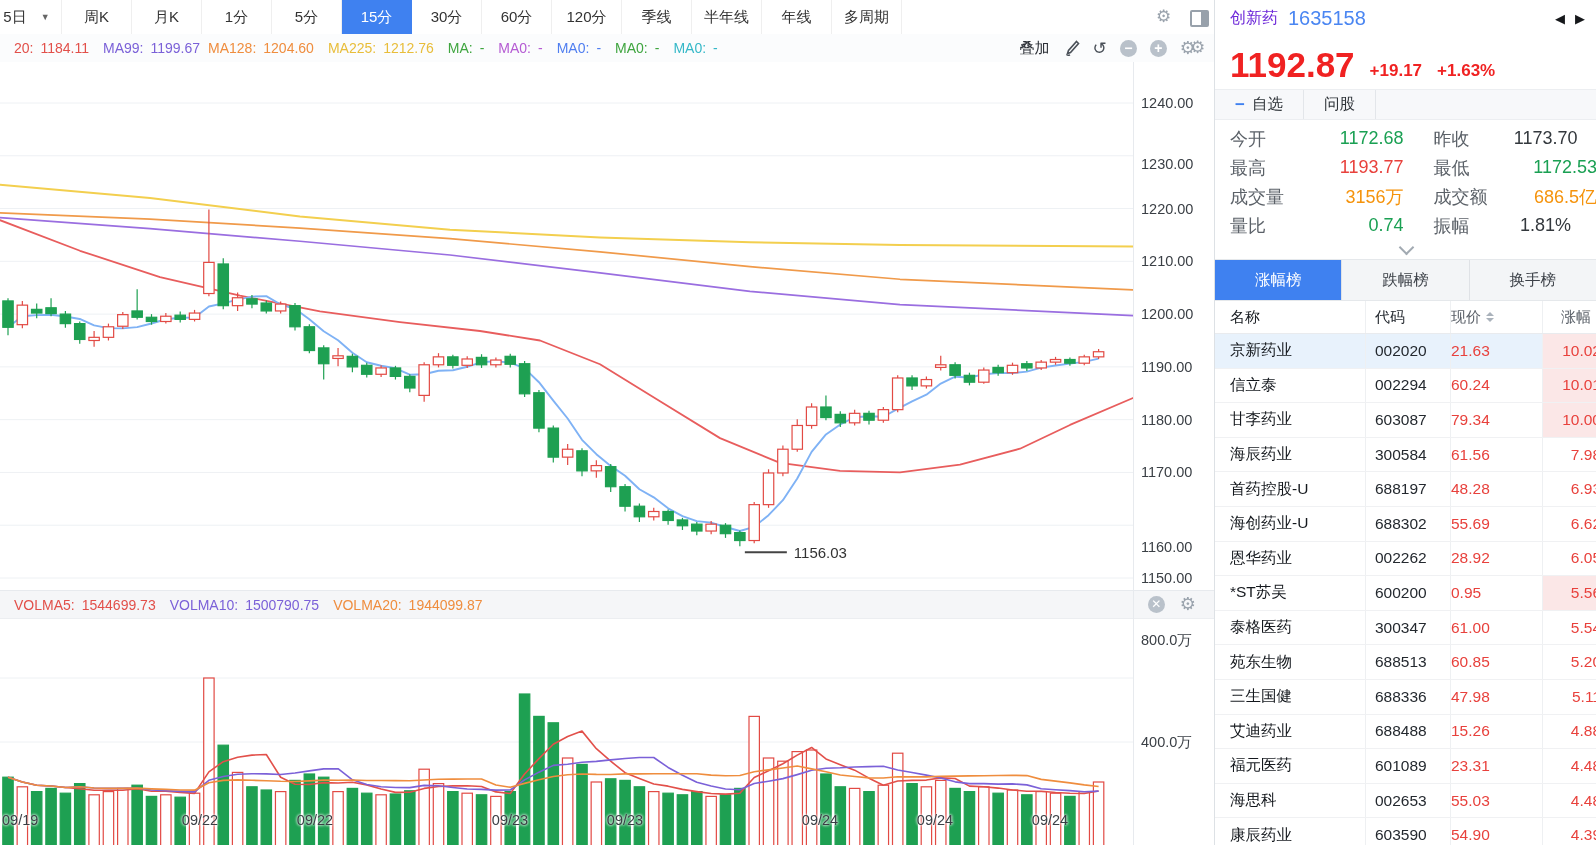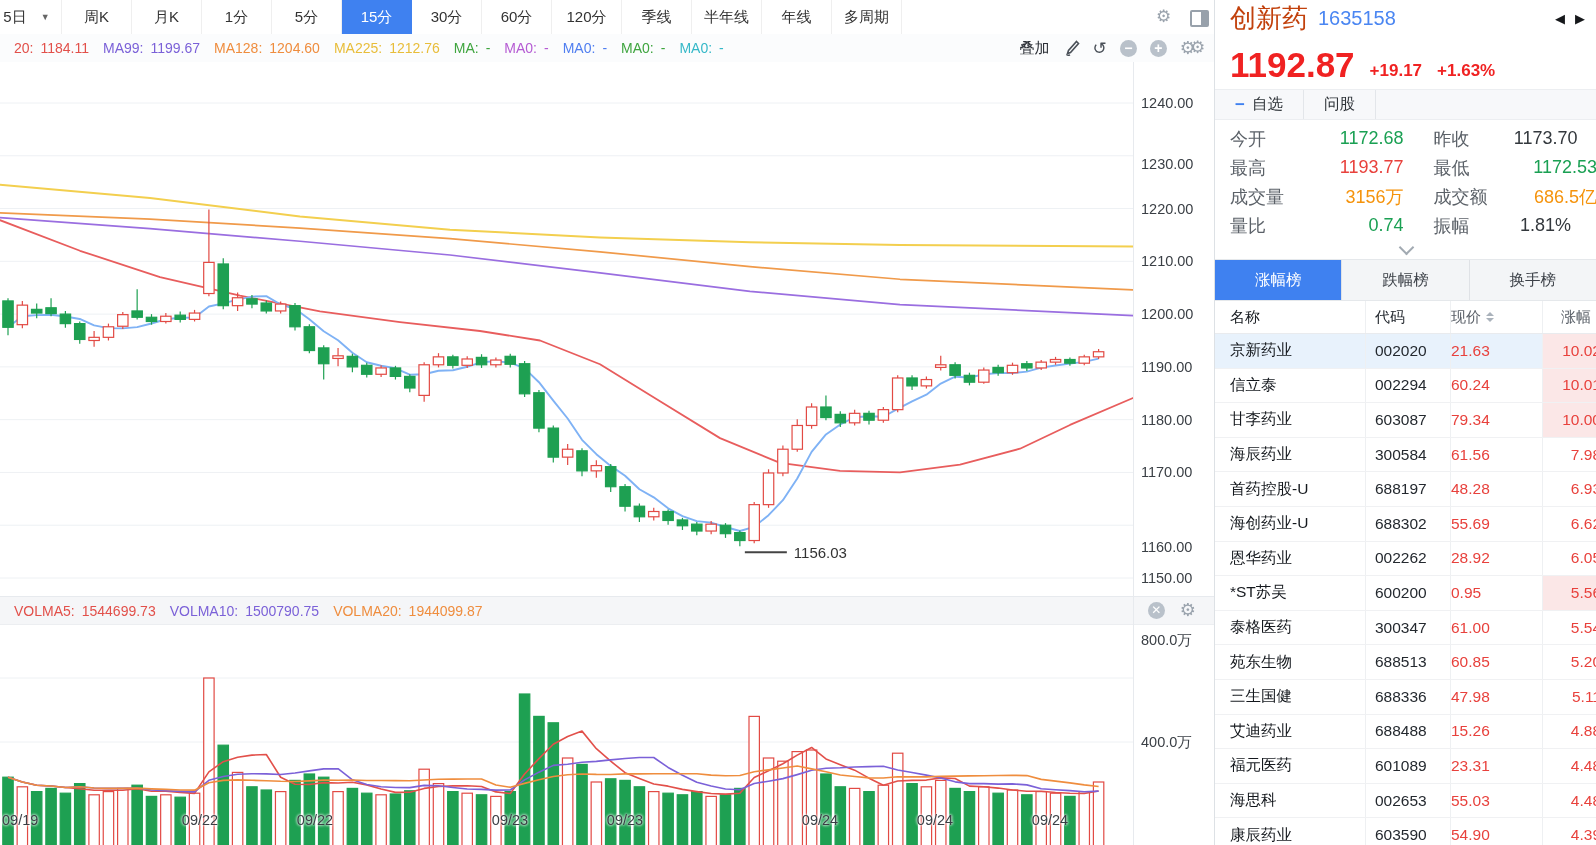--- a/index.html
+++ b/index.html
@@ -27,29 +27,29 @@
   .ma-tools{position:absolute;right:18px;top:0;height:28px;display:flex;align-items:center;gap:13px;}
   .overlay-lbl{font-size:15px;color:#2b2f36;}
   .circle-btn{width:17px;height:17px;border-radius:50%;background:#b9c1ca;color:#fff;display:flex;
               align-items:center;justify-content:center;font-size:14px;line-height:1;font-weight:700;}
   .tool-glyph{color:#4a5058;font-size:17px;line-height:1;}
   
   .plot-svg{position:absolute;left:0;}
   .axis-sep{position:absolute;left:1133px;top:62px;width:1px;height:783px;background:#e7eaee;}
   .y-label{position:absolute;left:1141px;width:72px;height:20px;line-height:20px;font-size:14.5px;color:#3a3f45;}
   .vol-strip{position:absolute;left:0;top:590px;width:1214px;height:27px;background:#f5f6f8;
-             border-top:1px solid #e7eaee;border-bottom:1px solid #eceef1;display:flex;align-items:center;font-size:14px;margin-top:6px;}
+             border-top:1px solid #e7eaee;border-bottom:1px solid #eceef1;display:flex;align-items:center;font-size:14px;}
   .vol-strip .ma-item:first-child{margin-left:-14px;}
   .vol-tools{position:absolute;right:18px;top:4px;display:flex;gap:15px;align-items:center;}
   .x-label{position:absolute;top:812px;font-size:14.5px;color:#3a3f45;text-shadow:0 0 3px #fff,0 0 3px #fff;}
   
   .panel{position:absolute;left:1214px;top:0;width:382px;height:845px;border-left:1px solid #dde1e5;
          background:#fff;overflow:hidden;}
   .p-title-row{height:36px;display:flex;align-items:center;padding-left:15px;}
-  .p-name{font-size:26px;color:#c2410c;}
+  .p-name{font-size:16px;color:#6d28d9;}
   .p-code{font-size:20px;color:#4a86f2;margin-left:10px;}
   .p-arrows{margin-left:auto;margin-right:12px;display:flex;gap:10px;font-size:13px;color:#16181b;}
   .p-price-row{height:46px;display:flex;align-items:flex-end;padding-left:15px;}
   .p-price{font-size:35px;font-weight:700;color:#f02222;line-height:1;}
   .p-chg{font-size:17px;font-weight:700;color:#f02222;margin-left:15px;line-height:1;padding-bottom:3px;}
   .watch-row{height:29px;margin-top:7px;background:#f7f8fa;border-top:1px solid #eceef1;border-bottom:1px solid #eceef1;
              display:flex;align-items:stretch;font-size:15.5px;color:#2e3338;}
   .watch-item{display:flex;align-items:center;gap:7px;padding:0 20px;border-right:1px solid #e3e6ea;}
   .minus-blue{color:#3f81f0;font-weight:700;font-size:17px;}
   .stats{padding-top:4px;}
@@ -127,21 +127,21 @@
         <span>多周期</span>
       </div>
     </div>
   <span class="gear tb-gear">⚙</span>
   <span class="layout-ico"></span>
 
   <div class="ma-bar">
     <div style="display:flex;align-items:center;">
         <span class="ma-item" style="color: rgb(226, 80, 74); margin-left: 14px;">20:<span>1184.11</span></span>
         <span class="ma-item" style="color: rgb(123, 97, 216); margin-left: 14px;">MA99:<span>1199.67</span></span>
-        <span class="ma-item" style="color: rgb(239, 141, 62); margin-left: 14px;">MA128:<span>1204.60</span></span>
+        <span class="ma-item" style="color: rgb(239, 141, 62); margin-left: 8px;">MA128:<span>1204.60</span></span>
         <span class="ma-item" style="color: rgb(232, 189, 58); margin-left: 14px;">MA225:<span>1212.76</span></span>
         <span class="ma-item" style="color: rgb(63, 165, 63); margin-left: 14px;">MA:<span>-</span></span>
         <span class="ma-item" style="color: rgb(181, 91, 211); margin-left: 14px;">MA0:<span>-</span></span>
         <span class="ma-item" style="color: rgb(79, 126, 240); margin-left: 14px;">MA0:<span>-</span></span>
         <span class="ma-item" style="color: rgb(63, 165, 63); margin-left: 14px;">MA0:<span>-</span></span>
         <span class="ma-item" style="color: rgb(53, 184, 200); margin-left: 14px;">MA0:<span>-</span></span>
       </div>
     <div class="ma-tools">
       <span class="overlay-lbl">叠加</span>
       <span style="display:flex;">

